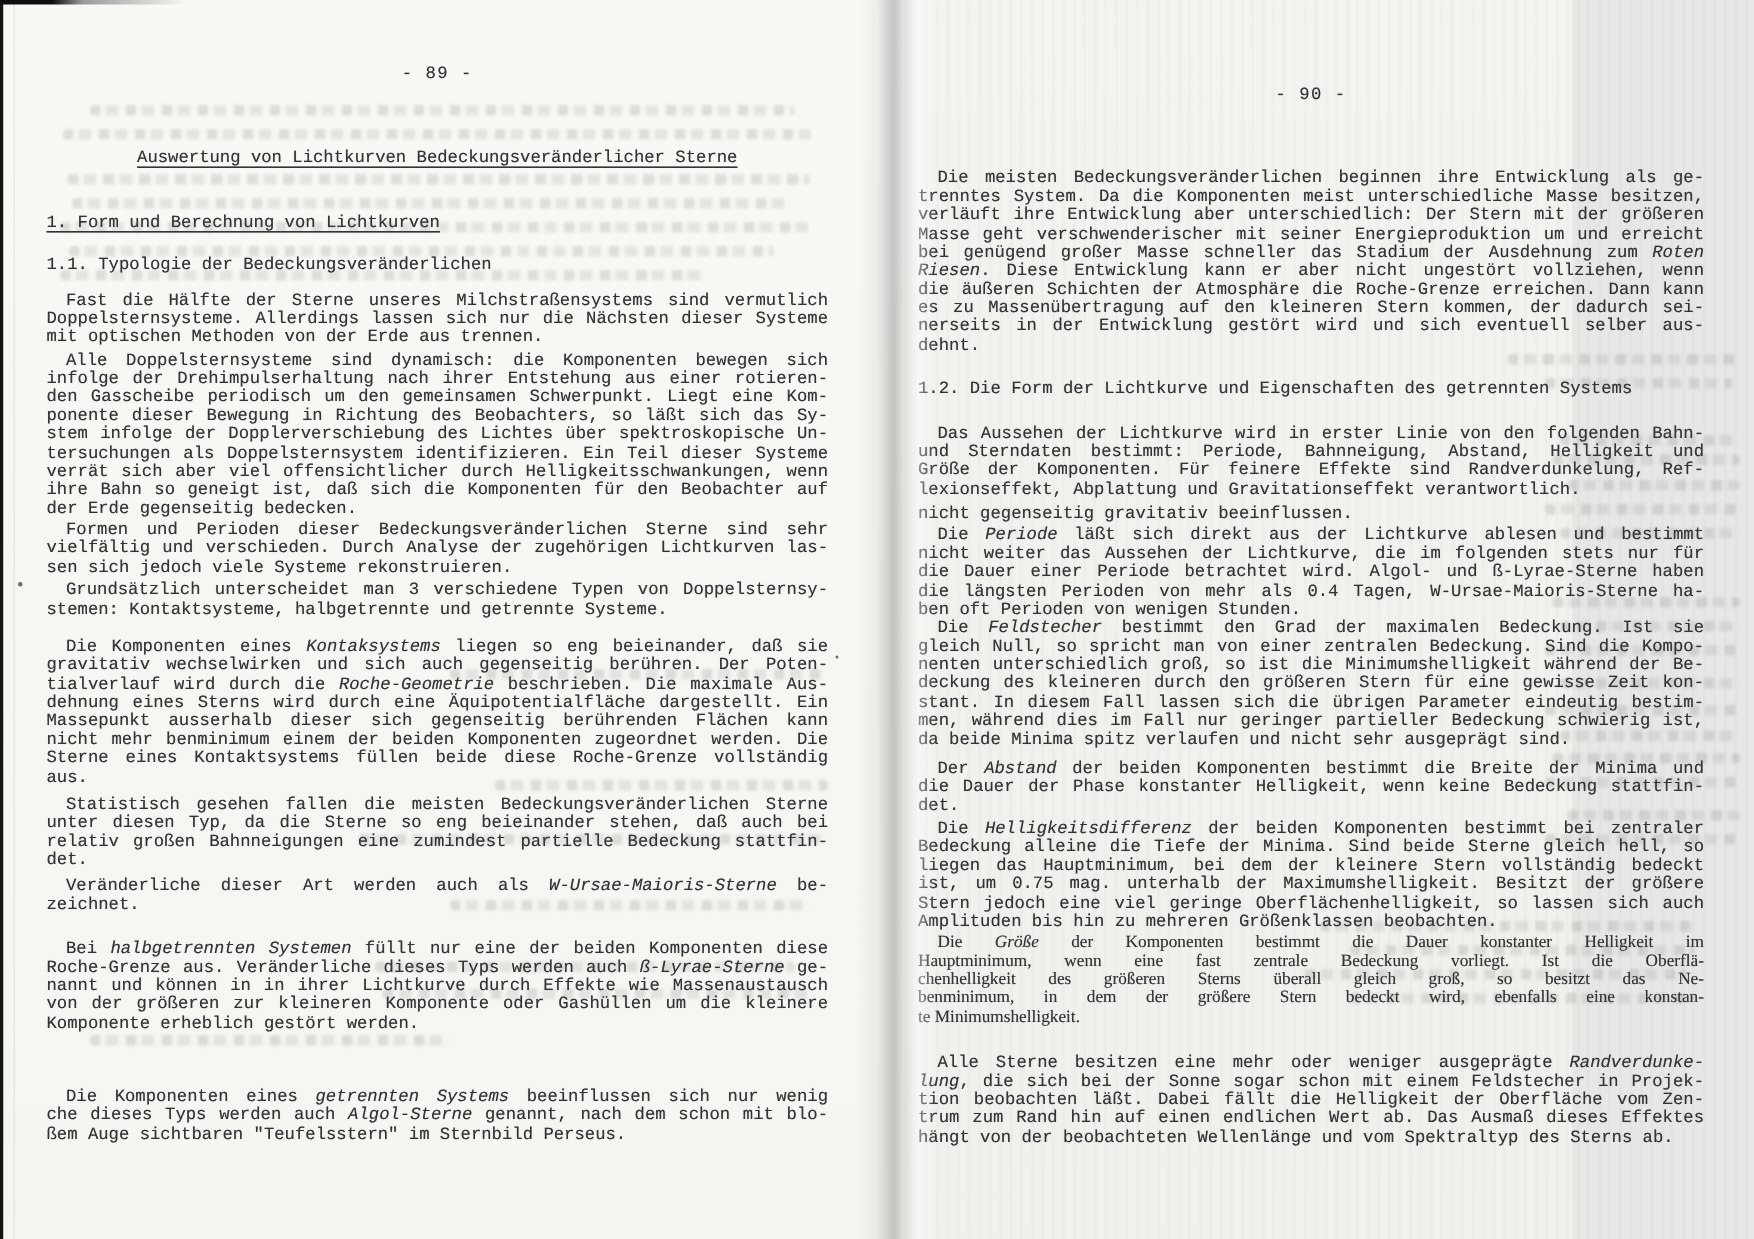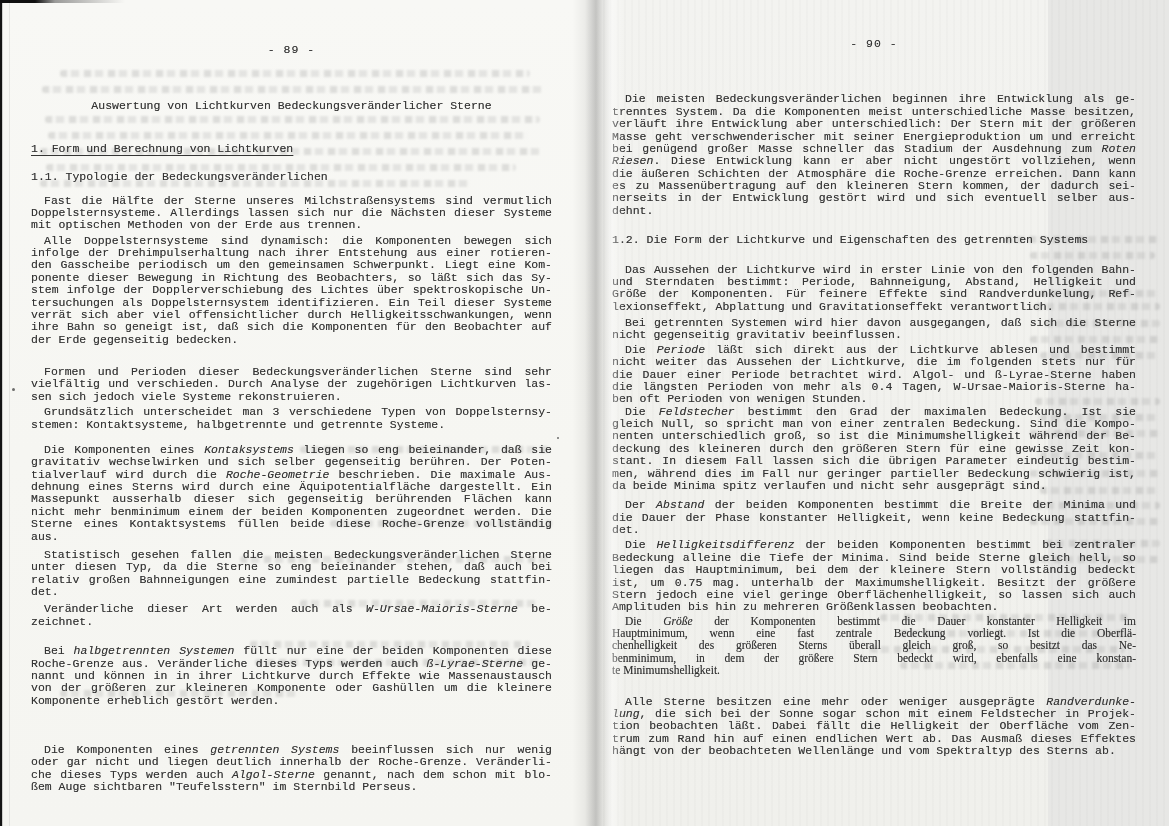--- a/index.html
+++ b/index.html
@@ -41,31 +41,31 @@
   }
   .crease {
     position:absolute; left:9px; top:0; width:1px; height:826px;
     background:rgba(0,0,0,0.07);
   }
   .speck { position:absolute; border-radius:50%; background:rgba(50,50,50,0.7); }
 
   
   .page { position:absolute; top:0; text-shadow:0 0 0.5px rgba(70,70,70,0.55); }
   .page-left  { left:31px;  width:521px; padding-top:44px; }
-  .page-right { left:612px; width:524px; padding-top:38px; }
+  .page-right { left:612px; width:524px; padding-top:58px; }
 
   .block { margin:0; }
   .line {
     font-size:11.5px; line-height:12.38px; min-height:12.38px;
     text-align:justify; text-align-last:justify;
   }
   .line.last { text-align-last:left; }
   .line.indent { text-indent:13px; }
   .block.page-number .line { text-align:center; text-align-last:center; letter-spacing:1px; }
-  .block.title .line { text-align:center; text-align-last:center; text-underline-offset:2.5px; }
+  .block.title .line { text-align:center; text-align-last:center; text-decoration:underline; text-underline-offset:2.5px; }
   .block.heading .line { text-align:left; text-align-last:left; text-decoration:underline; text-underline-offset:2.5px; }
   .block.subheading .line { text-align:left; text-align-last:left; }
   .line i { font-style:italic; }
 
   
   .ghost {
     position:absolute; height:7px; border-radius:3px;
     filter:blur(1.2px); opacity:0.38;
     background:repeating-linear-gradient(90deg,
       rgba(120,120,120,0.55) 0 7px, rgba(195,195,195,0.15) 7px 11px,
@@ -138,32 +138,32 @@
         <div class="line indent">Alle Doppelsternsysteme sind dynamisch: die Komponenten bewegen sich</div>
         <div class="line">infolge der Drehimpulserhaltung nach ihrer Entstehung aus einer rotieren-</div>
         <div class="line">den Gasscheibe periodisch um den gemeinsamen Schwerpunkt. Liegt eine Kom-</div>
         <div class="line">ponente dieser Bewegung in Richtung des Beobachters, so läßt sich das Sy-</div>
         <div class="line">stem infolge der Dopplerverschiebung des Lichtes über spektroskopische Un-</div>
         <div class="line">tersuchungen als Doppelsternsystem identifizieren. Ein Teil dieser Systeme</div>
         <div class="line">verrät sich aber viel offensichtlicher durch Helligkeitsschwankungen, wenn</div>
         <div class="line">ihre Bahn so geneigt ist, daß sich die Komponenten für den Beobachter auf</div>
         <div class="line last">der Erde gegenseitig bedecken.</div>
       </div>
-      <div class="block para" style="margin-top: 20px;">
+      <div class="block para" style="margin-top: 2px;">
         <div class="line indent">Formen und Perioden dieser Bedeckungsveränderlichen Sterne sind sehr</div>
         <div class="line">vielfältig und verschieden. Durch Analyse der zugehörigen Lichtkurven las-</div>
         <div class="line last">sen sich jedoch viele Systeme rekonstruieren.</div>
       </div>
       <div class="block para" style="margin-top: 3px;">
         <div class="line indent">Grundsätzlich unterscheidet man 3 verschiedene Typen von Doppelsternsy-</div>
         <div class="line last">stemen: Kontaktsysteme, halbgetrennte und getrennte Systeme.</div>
       </div>
       <div class="block para" style="margin-top: 13px;">
         <div class="line indent">Die Komponenten eines <i>Kontaksystems</i> liegen so eng beieinander, daß sie</div>
-        <div class="line">gravitativ wechselwirken und sich selber gegenseitig berühren. Der Poten-</div>
+        <div class="line">gravitativ wechselwirken und sich auch gegenseitig berühren. Der Poten-</div>
         <div class="line">tialverlauf wird durch die <i>Roche-Geometrie</i> beschrieben. Die maximale Aus-</div>
         <div class="line">dehnung eines Sterns wird durch eine Äquipotentialfläche dargestellt. Ein</div>
         <div class="line">Massepunkt ausserhalb dieser sich gegenseitig berührenden Flächen kann</div>
         <div class="line">nicht mehr benminimum einem der beiden Komponenten zugeordnet werden. Die</div>
         <div class="line">Sterne eines Kontaktsystems füllen beide diese Roche-Grenze vollständig</div>
         <div class="line last">aus.</div>
       </div>
       <div class="block para" style="margin-top: 6px;">
         <div class="line indent">Statistisch gesehen fallen die meisten Bedeckungsveränderlichen Sterne</div>
         <div class="line">unter diesen Typ, da die Sterne so eng beieinander stehen, daß auch bei</div>
@@ -176,21 +176,20 @@
       </div>
       <div class="block para" style="margin-top: 17px;">
         <div class="line indent">Bei <i>halbgetrennten Systemen</i> füllt nur eine der beiden Komponenten diese</div>
         <div class="line">Roche-Grenze aus. Veränderliche dieses Typs werden auch <i>ß-Lyrae-Sterne</i> ge-</div>
         <div class="line">nannt und können in in ihrer Lichtkurve durch Effekte wie Massenaustausch</div>
         <div class="line">von der größeren zur kleineren Komponente oder Gashüllen um die kleinere</div>
         <div class="line last">Komponente erheblich gestört werden.</div>
       </div>
       <div class="block para" style="margin-top: 37px;">
         <div class="line indent">Die Komponenten eines <i>getrennten Systems</i> beeinflussen sich nur wenig</div>
-        <div class="line">oder gar nicht und liegen deutlich innerhalb der Roche-Grenze. Veränderli-</div>
         <div class="line">che dieses Typs werden auch <i>Algol-Sterne</i> genannt, nach dem schon mit blo-</div>
         <div class="line last">ßem Auge sichtbaren "Teufelsstern" im Sternbild Perseus.</div>
       </div>
     </div>
 
   <div class="page page-right" id="page1">
     <div class="block page-number">
       <div class="line single">- 90 -</div>
     </div>
   <div class="block para" style="margin-top: 43px;">
@@ -208,21 +207,20 @@
       <div class="block subheading" style="margin-top: 17px;">
         <div class="line last">1.2. Die Form der Lichtkurve und Eigenschaften des getrennten Systems</div>
       </div>
       <div class="block para" style="margin-top: 17px;">
         <div class="line indent">Das Aussehen der Lichtkurve wird in erster Linie von den folgenden Bahn-</div>
         <div class="line">und Sterndaten bestimmt: Periode, Bahnneigung, Abstand, Helligkeit und</div>
         <div class="line">Größe der Komponenten. Für feinere Effekte sind Randverdunkelung, Ref-</div>
         <div class="line last">lexionseffekt, Abplattung und Gravitationseffekt verantwortlich.</div>
       </div>
       <div class="block para" style="margin-top: 4px;">
-        <div class="line indent">Bei getrennten Systemen wird hier davon ausgegangen, daß sich die Sterne</div>
         <div class="line last">nicht gegenseitig gravitativ beeinflussen.</div>
       </div>
       <div class="block para" style="margin-top: 2px;">
         <div class="line indent">Die <i>Periode</i> läßt sich direkt aus der Lichtkurve ablesen und bestimmt</div>
         <div class="line">nicht weiter das Aussehen der Lichtkurve, die im folgenden stets nur für</div>
         <div class="line">die Dauer einer Periode betrachtet wird. Algol- und ß-Lyrae-Sterne haben</div>
         <div class="line">die längsten Perioden von mehr als 0.4 Tagen, W-Ursae-Maioris-Sterne ha-</div>
         <div class="line last">ben oft Perioden von wenigen Stunden.</div>
       </div>
       <div class="block para">

